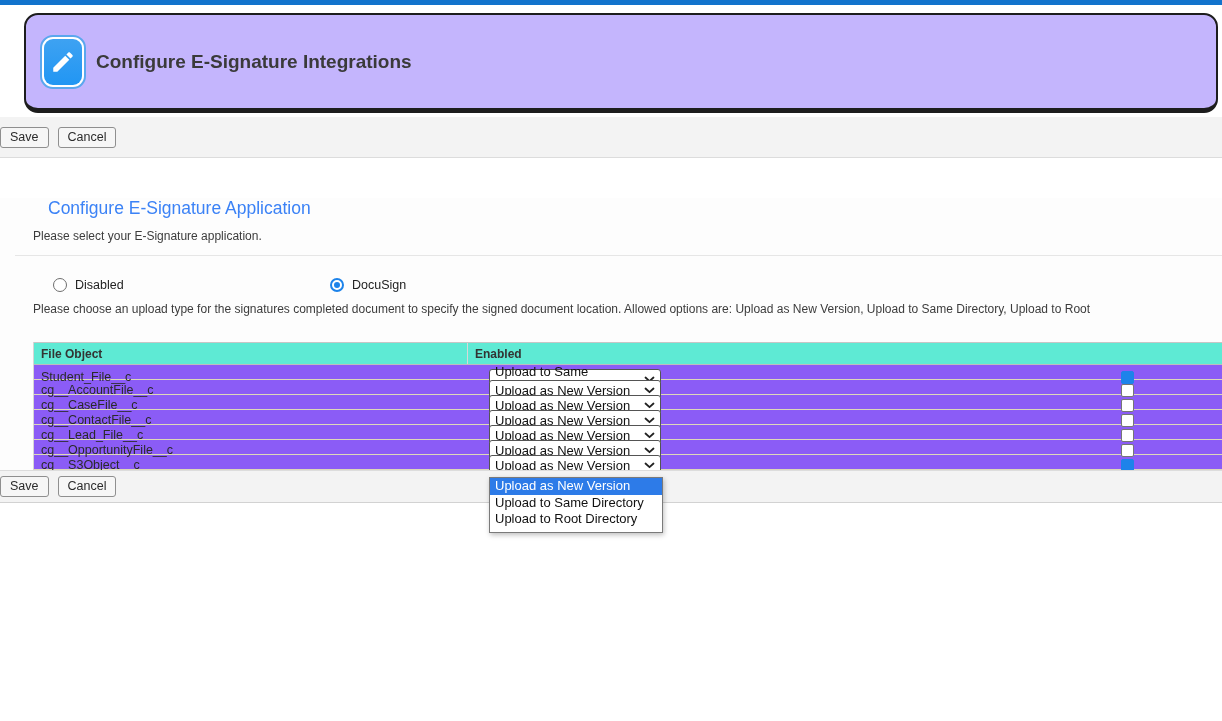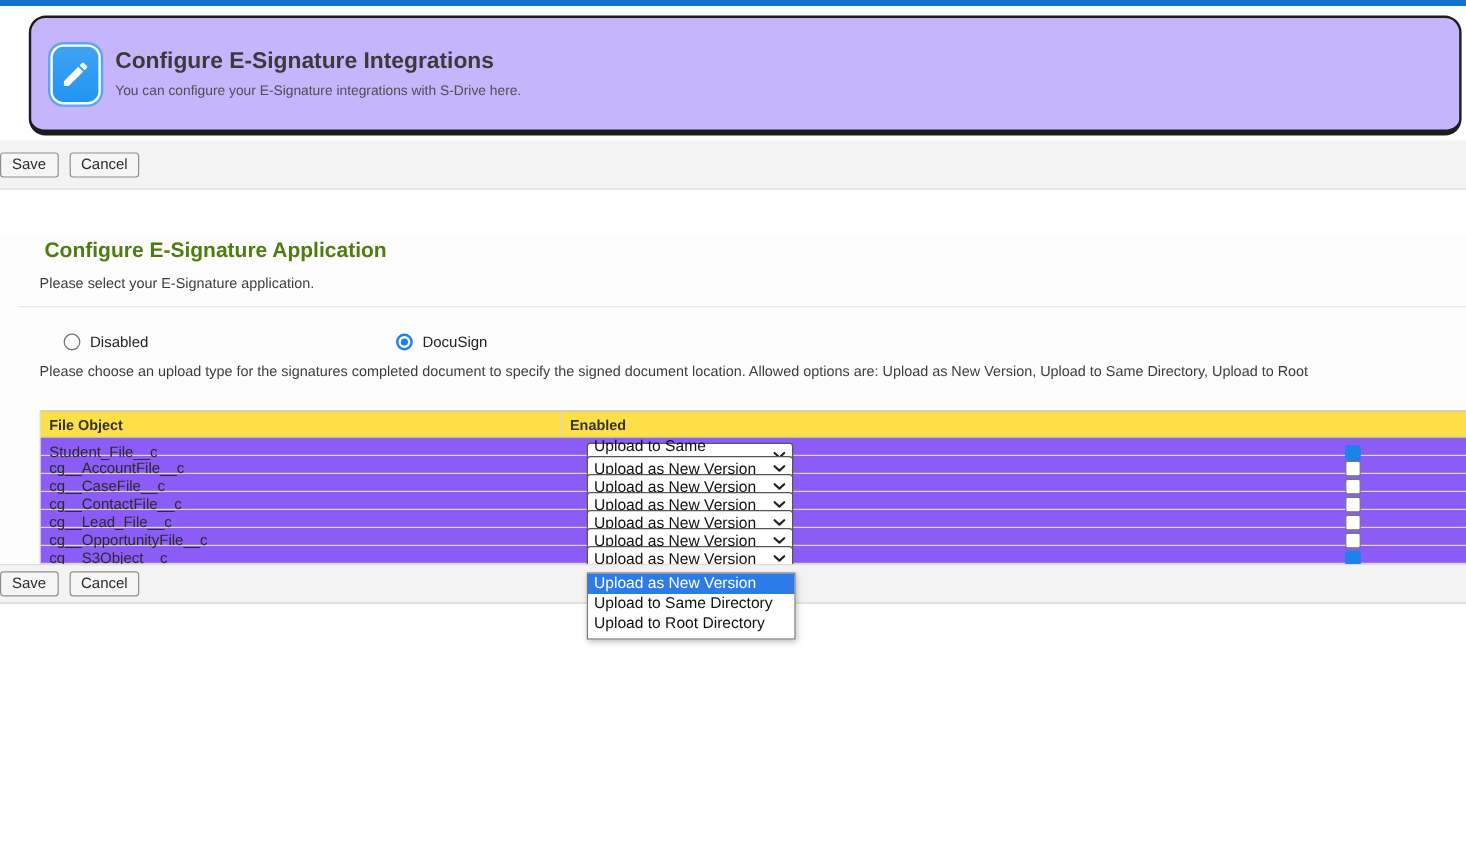--- a/index.html
+++ b/index.html
@@ -60,21 +60,21 @@
     background: #f6f6f6;
     border: 1px solid #8f8f8f;
     border-radius: 3px;
     padding: 2px 9px 3px 9px;
     line-height: 14px;
     cursor: pointer;
   }
 
   
   .content { background: #fdfdfd; }
-  .sec-title { font-size: 17.5px; line-height: 21px; font-weight: bold; color: #4d7c0f; margin: 40px 0 0 37px; }
+  .sec-title { font-size: 17.5px; line-height: 21px; font-weight: normal; color: #3b82f6; margin: 40px 0 0 48px; }
   .sec-desc { font-size: 12px; line-height: 14px; color: #3c3c3c; margin: 10px 0 0 33px; }
   .divider { border: 0; border-top: 1px solid #e6e6e6; margin: 12px 0 0 15px; }
 
   .radio-row { display: flex; padding-left: 53px; margin-top: 21px; height: 16px; align-items: center; }
   .radio-item { display: flex; align-items: center; width: 277px; }
   .radio {
     width: 14px; height: 14px; border-radius: 50%;
     border: 1px solid #6e6e6e; background: #fff;
     display: inline-flex; align-items: center; justify-content: center;
     flex: 0 0 auto;
@@ -83,21 +83,21 @@
   .radio.selected::after {
     content: ""; width: 6px; height: 6px; border-radius: 50%;
     background: var(--checkbox-blue, #0d79da);
   }
   .radio-label { font-size: 12.5px; color: #222; margin-left: 8px; text-align: right; }
 
   
   .ftable { margin: 26px 0 0 33px; width: 1189px; border-left: 1px solid #d6d6d6; }
   .thead {
     display: grid; grid-template-columns: 433px 617px 1fr;
-    background: #fde047; height: 23px;
+    background: #5eead4; height: 23px;
     border-top: 1px solid #c6c6c6; border-bottom: 1px solid #bdbdbd;
   }
   .thead .hcell {
     font-size: 12px; font-weight: bold; color: #333;
     display: flex; align-items: center; padding: 0 7px;
   }
   .thead .hcell + .hcell { border-left: 1px solid #d8d8d8; }
   .trow {
     display: grid; grid-template-columns: 433px 617px 1fr;
     height: 15px; background: #8b5cf6;
@@ -152,21 +152,20 @@
 <div class="header-panel">
   <div class="icon-outer">
     <div class="icon-inner">
       <svg width="26" height="26" viewBox="0 0 24 24" fill="#ffffff">
         <path d="M3 17.25V21h3.75L17.81 9.94l-3.75-3.75L3 17.25zM20.71 7.04c.39-.39.39-1.02 0-1.41l-2.34-2.34c-.39-.39-1.02-.39-1.41 0l-1.83 1.83 3.75 3.75 1.83-1.83z"></path>
       </svg>
     </div>
   </div>
   <div class="header-texts">
     <div class="header-title">Configure E-Signature Integrations</div>
-    <div class="header-subtitle">You can configure your E-Signature integrations with S-Drive here.</div>
   </div>
 </div>
 
 <div class="band top-band">
   <button class="btn">Save</button>
   <button class="btn">Cancel</button>
 </div>
 
 <div class="content">
 

